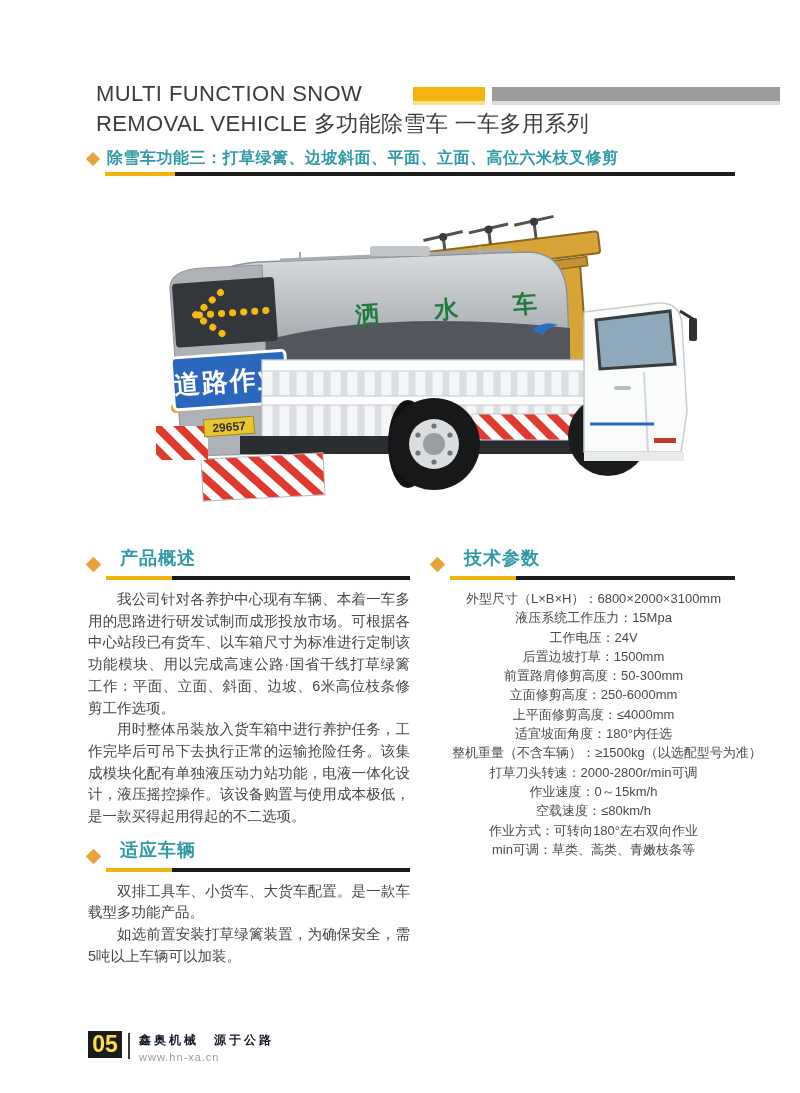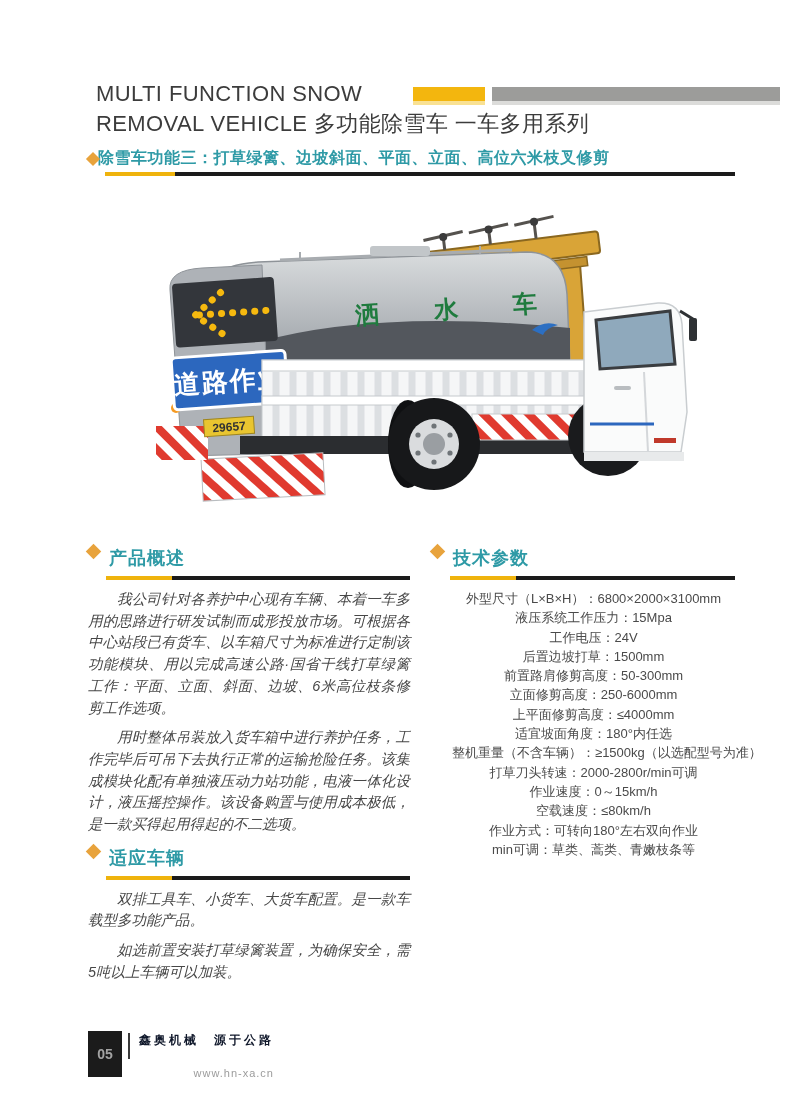--- a/index.html
+++ b/index.html
@@ -11,50 +11,50 @@
   .title{
     position:absolute;left:88px;top:79px;
     font-size:22px;line-height:30px;color:#3c3c3c;font-weight:500;letter-spacing:.4px;margin-left:8px;
   }
   .title .t2{white-space:nowrap;}
   .deco-yellow{position:absolute;left:413px;top:87px;width:72px;height:14px;
     background:#F3B60E;border-bottom:4px solid #F9E193;}
   .deco-gray{position:absolute;left:492px;top:87px;width:288px;height:14px;
     background:#9C9C9A;border-bottom:4px solid #DCDCDA;}
   
-  .subtitle{position:absolute;left:88px;top:148px;display:flex;align-items:center;}
+  .subtitle{position:absolute;left:88px;top:148px;display:flex;align-items:center;gap:9px;}
   .diamond{width:10px;height:10px;background:#E8A33C;transform:rotate(45deg);flex:0 0 auto;}
   .subtitle-text{color:#2E9AA6;font-size:16px;font-weight:700;letter-spacing:.5px;white-space:nowrap;}
   .rule-main{position:absolute;left:105px;top:172px;width:630px;height:4px;
     background:linear-gradient(90deg,#EFB30D 0,#EFB30D 70px,#1B1B1B 70px);}
   
   .truck-wrap{position:absolute;left:140px;top:212px;width:560px;height:300px;}
   
   .col-left{position:absolute;left:88px;top:546px;width:322px;}
   .col-right{position:absolute;left:432px;top:546px;width:303px;}
-  .sec-head{display:flex;align-items:flex-start;gap:10px;}
+  .sec-head{display:flex;align-items:flex-end;gap:21px;}
   .sec-head .diamond{width:11px;height:11px;}
   .sec-title{color:#2E9AA6;font-size:18px;font-weight:700;letter-spacing:1px;}
   .sec-rule{height:4px;margin:6px 0 0 18px;
     background:linear-gradient(90deg,#EFB30D 0,#EFB30D 66px,#1B1B1B 66px);}
-  .body-text{margin-top:9px;font-style:italic;}
+  .body-text{margin-top:9px;}
   .body-text p{margin:0;text-indent:2em;font-size:14.5px;line-height:21.7px;
     color:#474747;text-align:justify;}
-  .body-text p + p{margin-top:8px;}
+  .body-text p + p{}
   .sec-gap{margin-top:10px;}
   .spec-list{margin:9px 0 0 20px;text-align:center;}
   .spec-line{font-size:13px;line-height:19.3px;color:#4a4a4a;white-space:nowrap;}
   
   .footer{position:absolute;left:88px;top:1031px;display:flex;align-items:flex-start;}
-  .page-num{width:34px;height:46px;background:#1B1B1B;color:#a3a3a3;font-size:14px;font-weight:700;
+  .page-num{width:34px;height:27px;background:#1B1B1B;color:#fde047;font-size:23px;font-weight:700;
     display:flex;align-items:center;justify-content:center;}
   .footer-sep{width:2px;height:26px;background:#3a3a3a;margin:2px 0 0 6px;}
   .footer-text{margin-left:9px;padding-top:1px;}
   .slogan{font-size:12px;color:#0f172a;letter-spacing:3px;font-weight:700;}
-  .website{font-size:11px;color:#9C9C9C;letter-spacing:1px;margin-top:18px;text-align:right;}
+  .website{font-size:11px;color:#9C9C9C;letter-spacing:1px;margin-top:2px;}
 </style>
 </head>
 <body>
 
 <div class="page">
 
   <div class="title">
     <div class="t1">MULTI FUNCTION SNOW</div>
     <div class="t2">REMOVAL VEHICLE 多功能除雪车 一车多用系列</div>
   </div>

